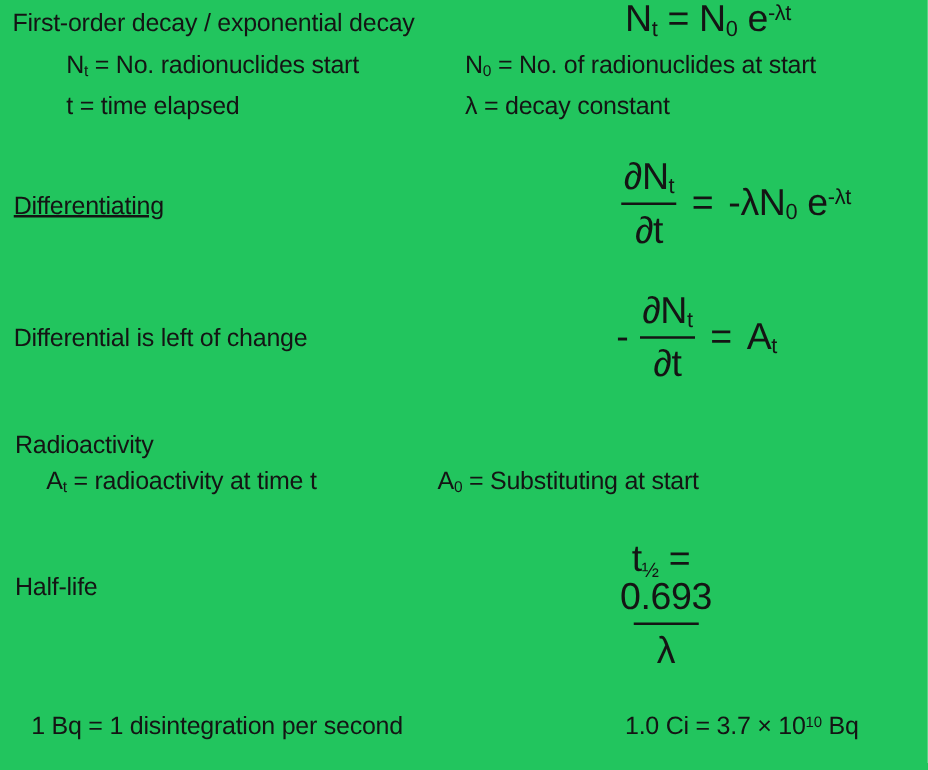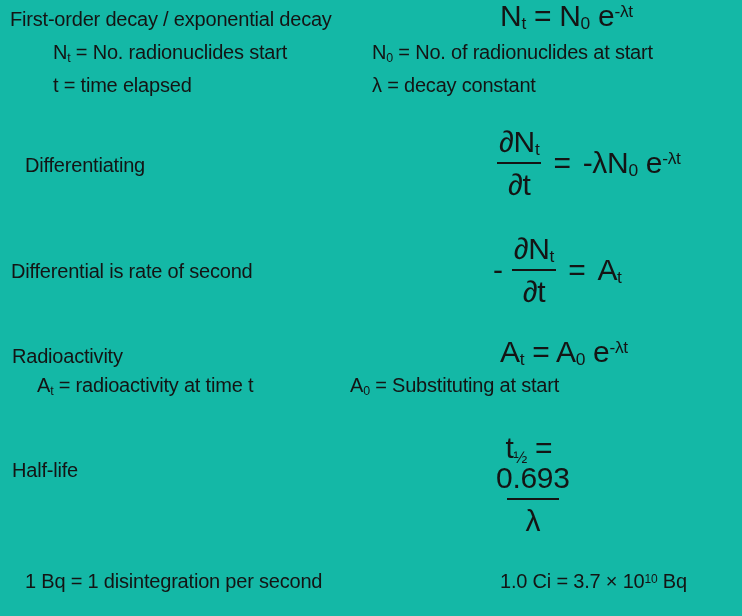--- a/index.html
+++ b/index.html
@@ -1,20 +1,20 @@
 <!DOCTYPE html>
 <html><head>
 <meta charset="utf-8">
 <style>
   html, body { margin: 0; padding: 0; }
   .slide {
     position: relative;
     width: 742px;
     height: 616px;
-    background: #14b8a6;
+    background: #22c55e;
     color: #141414;
     font-family: "Liberation Sans", "DejaVu Sans", sans-serif;
     overflow: hidden;
   }
   .txt {
     position: absolute;
     font-size: 20px;
     line-height: 1;
     white-space: pre;
     letter-spacing: -0.2px;
@@ -85,50 +85,47 @@
   </div>
 
   <div class="txt" style="left:53px; top:42px;"><span>N</span><sub>t</sub><span> = No. radionuclides start</span></div>
 
   <div class="txt" style="left:372px; top:42px;"><span>N</span><sub>0</sub><span> = No. of radionuclides at start</span></div>
 
   <div class="txt" style="left:53px; top:75px;">t = time elapsed</div>
 
   <div class="txt" style="left:372px; top:75px;">λ = decay constant</div>
 
-  <div class="txt" style="left:25px; top:155px;">Differentiating</div>
+  <div class="txt" style="left:11px; top:155px;text-decoration:underline;">Differentiating</div>
 
   <div class="math" style="left:497px; top:122px; height:82px;">
     <span class="frac">
       <span class="num"><span>∂N</span><sub>t</sub></span>
       <span class="bar"></span>
       <span class="den">∂t</span>
     </span>
     <span class="part gap-l">=</span>
     <span class="part gap-l"><span>-λN</span><sub>0</sub><span> e</span><sup>-λt</sup></span>
   </div>
 
-  <div class="txt" style="left:11px; top:261px;">Differential is rate of second</div>
+  <div class="txt" style="left:11px; top:261px;">Differential is left of change</div>
 
   <div class="math" style="left:493px; top:229px; height:82px;">
     <span class="part">-</span>
     <span class="frac gap-s">
       <span class="num"><span>∂N</span><sub>t</sub></span>
       <span class="bar"></span>
       <span class="den">∂t</span>
     </span>
     <span class="part gap-l">=</span>
     <span class="part gap-l"><span>A</span><sub>t</sub></span>
   </div>
 
   <div class="txt" style="left:12px; top:346px;">Radioactivity</div>
 
-  <div class="math" style="left:500px; top:337px;">
-    <span class="part"><span>A</span><sub>t</sub><span> = </span><span>A</span><sub>0</sub><span> e</span><sup>-λt</sup></span>
-  </div>
 
   <div class="txt" style="left:37px; top:375px;"><span>A</span><sub>t</sub><span> = radioactivity at time t</span></div>
 
   <div class="txt" style="left:350px; top:375px;"><span>A</span><sub>0</sub><span> = Substituting at start</span></div>
 
   <div class="txt" style="left:12px; top:460px;">Half-life</div>
 
   <div class="math" style="left:494px; top:433px; height:82px;flex-direction:column;">
     <span class="part"><span>t</span><sub class="half">½</sub><span> = </span></span>
     <span class="frac">

